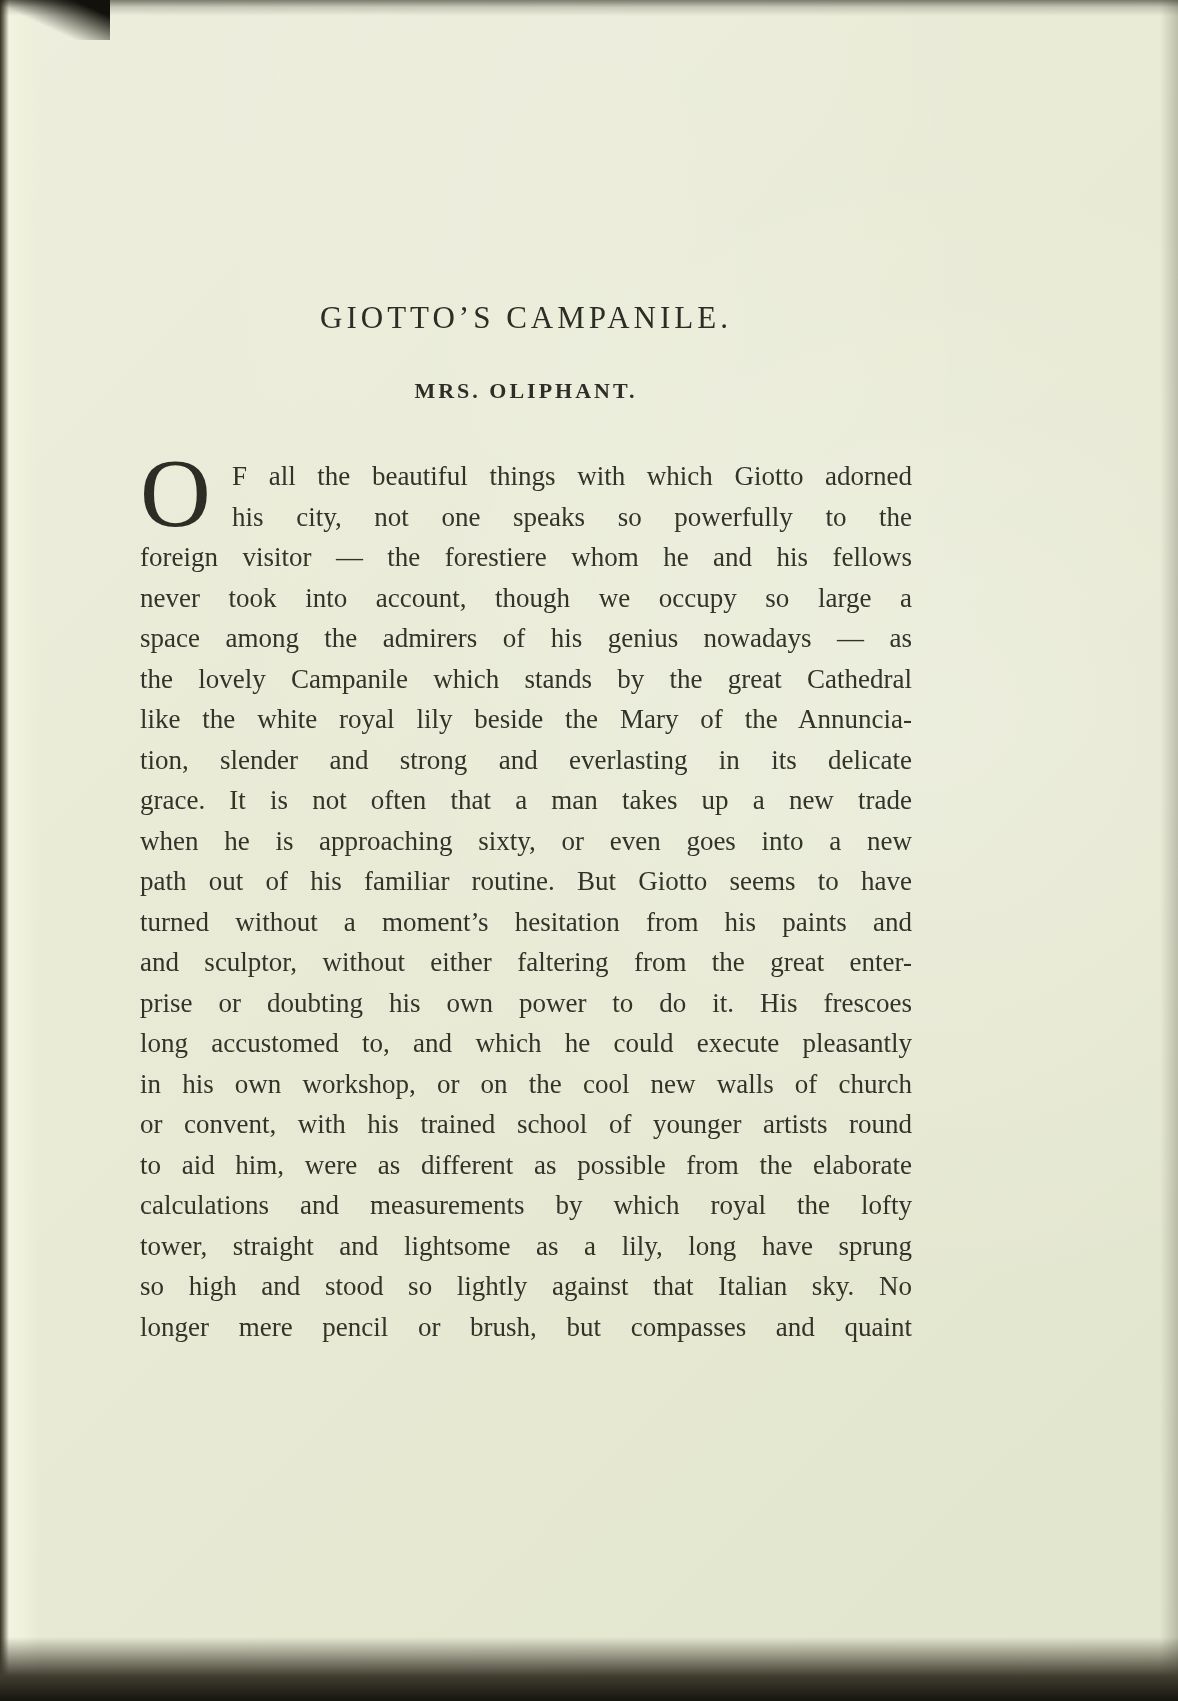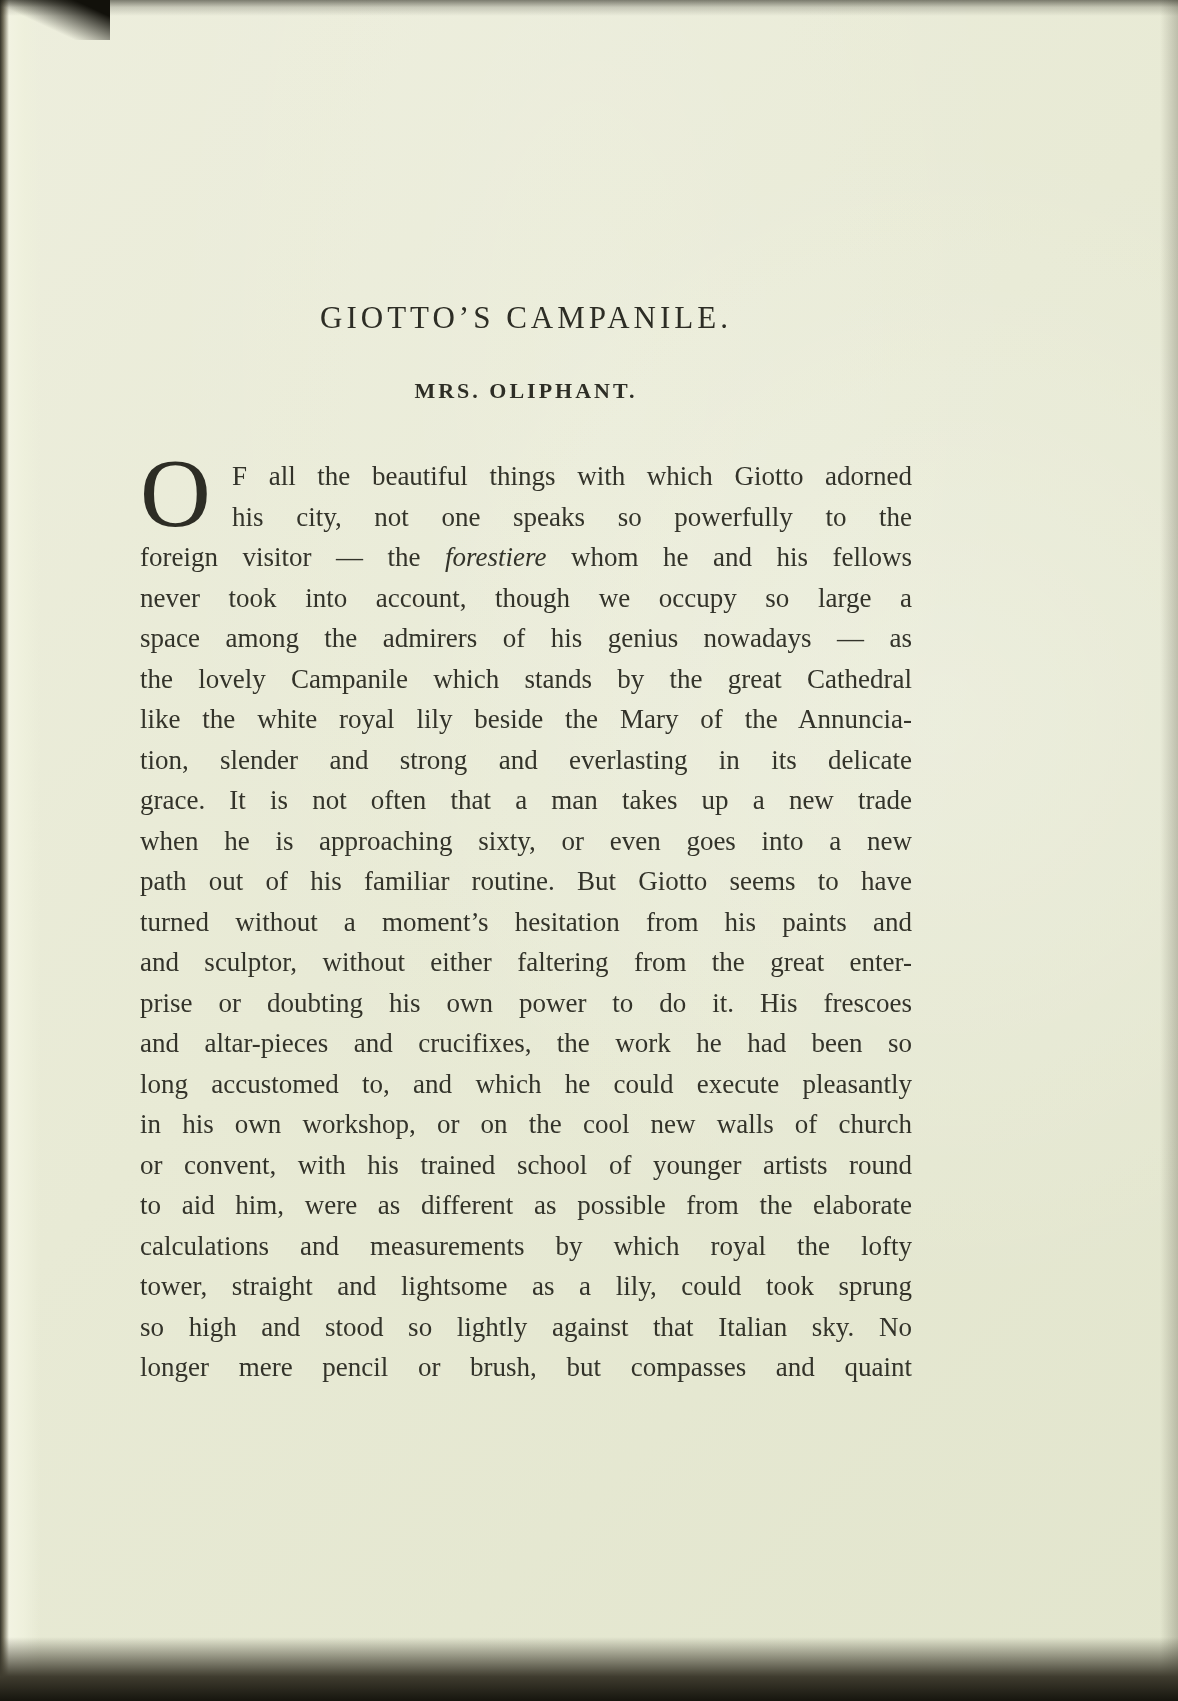--- a/index.html
+++ b/index.html
@@ -80,21 +80,21 @@
     color: #2d2d25;
   }
 
   .line {
     height: 40.5px;
     line-height: 40.5px;
     text-align: justify;
     text-align-last: justify;
   }
 
-  .it { font-style: italic; }
+  .it { }
 </style>
 </head>
 <body>
 
 <div class="scan">
 
   <div class="edge-left"></div>
   <div class="edge-top"></div>
   <div class="corner-tl"></div>
   <div class="edge-right"></div>
@@ -120,25 +120,24 @@
       <div class="line">space among the admirers of his genius nowadays — as</div>
       <div class="line">the lovely Campanile which stands by the great Cathedral</div>
       <div class="line">like the white royal lily beside the Mary of the Annuncia-</div>
       <div class="line">tion, slender and strong and everlasting in its delicate</div>
       <div class="line">grace. It is not often that a man takes up a new trade</div>
       <div class="line">when he is approaching sixty, or even goes into a new</div>
       <div class="line">path out of his familiar routine. But Giotto seems to have</div>
       <div class="line">turned without a moment’s hesitation from his paints and</div>
       <div class="line">and sculptor, without either faltering from the great enter-</div>
       <div class="line">prise or doubting his own power to do it. His frescoes</div>
-      <div class="line">and altar-pieces and crucifixes, the work he had been so</div>
       <div class="line">long accustomed to, and which he could execute pleasantly</div>
       <div class="line">in his own workshop, or on the cool new walls of church</div>
       <div class="line">or convent, with his trained school of younger artists round</div>
       <div class="line">to aid him, were as different as possible from the elaborate</div>
       <div class="line">calculations and measurements by which royal the lofty</div>
-      <div class="line">tower, straight and lightsome as a lily, could took sprung</div>
+      <div class="line">tower, straight and lightsome as a lily, long have sprung</div>
       <div class="line">so high and stood so lightly against that Italian sky. No</div>
       <div class="line">longer mere pencil or brush, but compasses and quaint</div>
     </div>
 
   </div>
 </div>
 
 </body></html>

